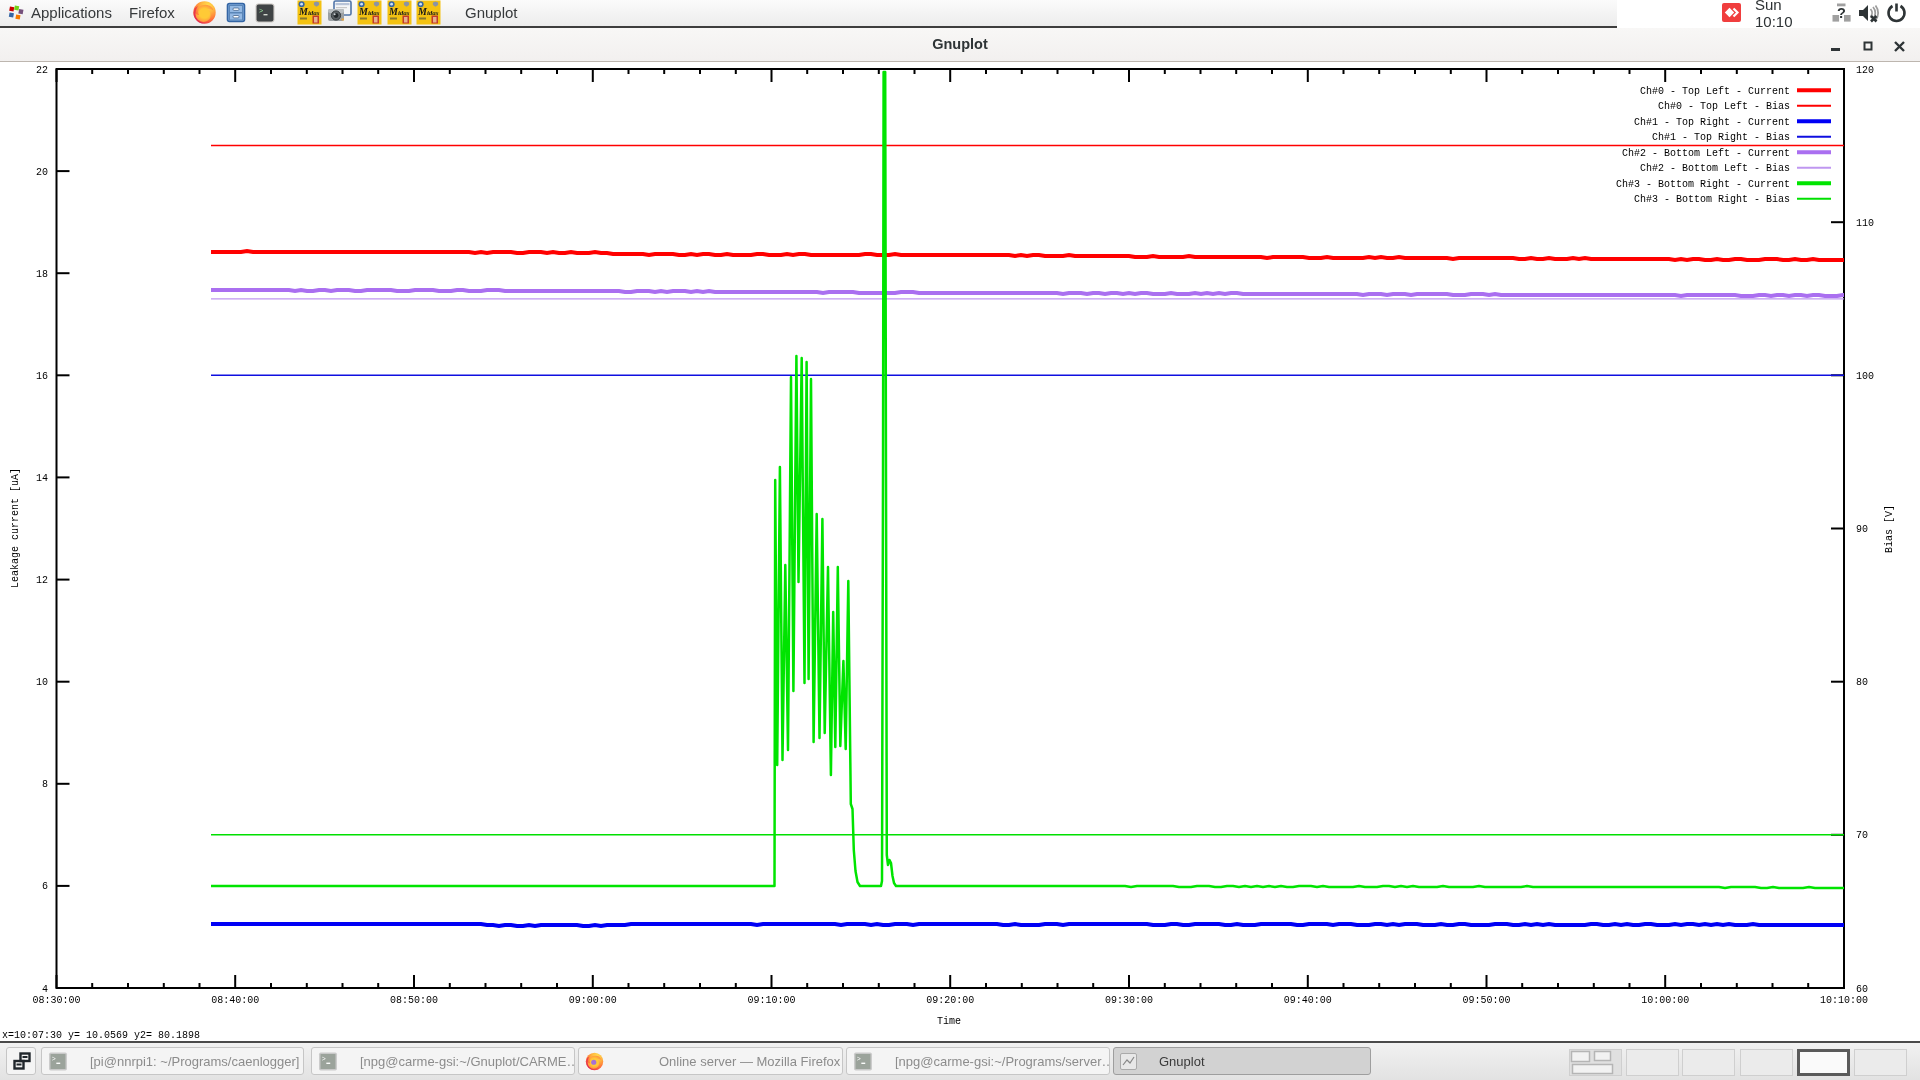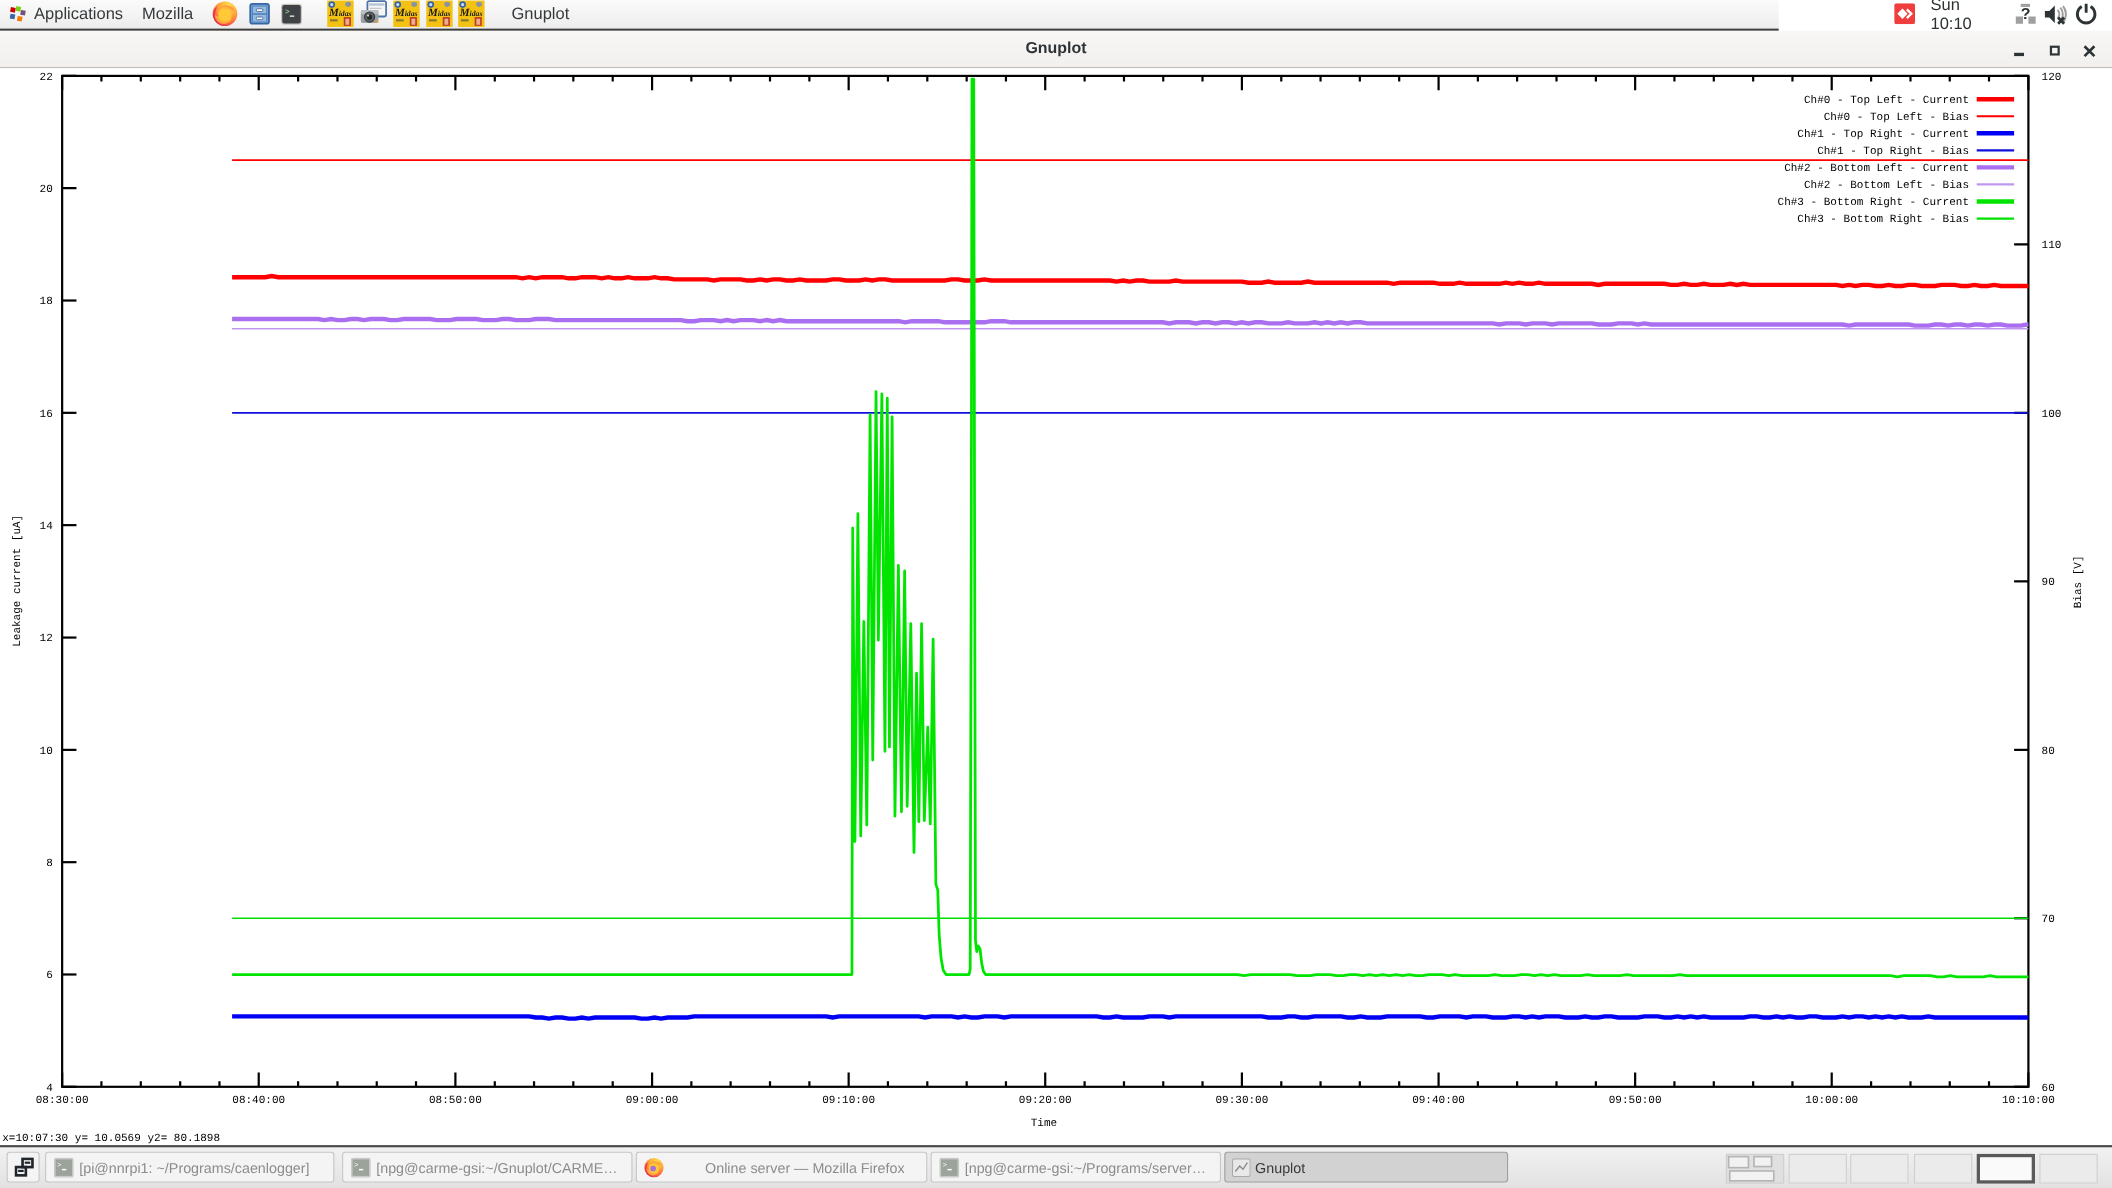--- a/index.html
+++ b/index.html
@@ -3,38 +3,38 @@
 <style>
 *{margin:0;padding:0;box-sizing:border-box;}
 html,body{width:1920px;height:1080px;overflow:hidden;background:#fff;font-family:"Liberation Sans",sans-serif;}
 #panel{position:absolute;left:0;top:0;width:1617px;height:28px;background:linear-gradient(#fbfbfb,#ececec);border-bottom:2px solid #3d3d3d;}
 .pitem{position:absolute;top:0;height:25px;display:flex;align-items:center;color:#36393b;font-size:15px;}
 #titlebar{position:absolute;left:0;top:28px;width:1920px;height:34px;background:linear-gradient(#f8f7f6,#f2f0ef);border-bottom:1px solid #bdb6af;}
 #titlebar .t{position:absolute;left:0;right:0;top:8px;text-align:center;font-size:14.5px;font-weight:bold;color:#2e3436;}
 #chartwrap{position:absolute;left:0;top:62px;width:1920px;height:988px;}
 #taskbar{position:absolute;left:0;top:1041px;width:1920px;height:39px;background:linear-gradient(#f1f1f1,#e2e2e2);border-top:2px solid #4a4a4a;}
 .tbtn{position:absolute;top:4px;height:28px;background:#f4f4f4;border:1px solid #c6c6c6;border-radius:3px;display:flex;align-items:center;font-size:13px;color:#8c8c8c;padding-left:6px;overflow:hidden;white-space:nowrap;}
-.tbtn .lbl{overflow:hidden;white-space:nowrap;margin-left:4px;}
+.tbtn .lbl{overflow:hidden;white-space:nowrap;margin-left:22px;}
 .wcell{position:absolute;top:6px;height:27px;width:53px;background:#ebebeb;border:1px solid #cfcfcf;}
 </style></head>
 <body>
 <div id="panel">
   <div class="pitem" style="left:8px;">
       <svg width="16" height="16" viewBox="0 0 16 16">
 <g transform="rotate(10 8 8)">
 <rect x="5.6" y="0.8" width="4.4" height="4.4" fill="#73d216"></rect>
 <rect x="10.4" y="3.6" width="4.4" height="4.4" fill="#75507b"></rect>
 <rect x="8.4" y="9.4" width="4.4" height="4.4" fill="#f57900"></rect>
 <rect x="1.6" y="8.6" width="4.4" height="4.4" fill="#3465a4"></rect>
 <rect x="0.9" y="2.6" width="4.4" height="4.4" fill="#cc0000"></rect>
 </g>
       </svg>
     </div>
   <div class="pitem" style="left:31px;">Applications</div>
-  <div class="pitem" style="left:129px;">Mozilla</div>
+  <div class="pitem" style="left:129px;">Firefox</div>
   <div class="pitem" style="left:192px;">
       <svg width="25" height="25" viewBox="0 0 25 25">
 <defs>
 <radialGradient id="ffg" cx="65%" cy="20%" r="90%">
 <stop offset="0%" stop-color="#ffe14d"></stop>
             <stop offset="35%" stop-color="#ffb43f"></stop>
             <stop offset="70%" stop-color="#ff7139"></stop>
             <stop offset="100%" stop-color="#e22850"></stop>
 </radialGradient>
 <radialGradient id="ffg2" cx="50%" cy="50%" r="50%">

